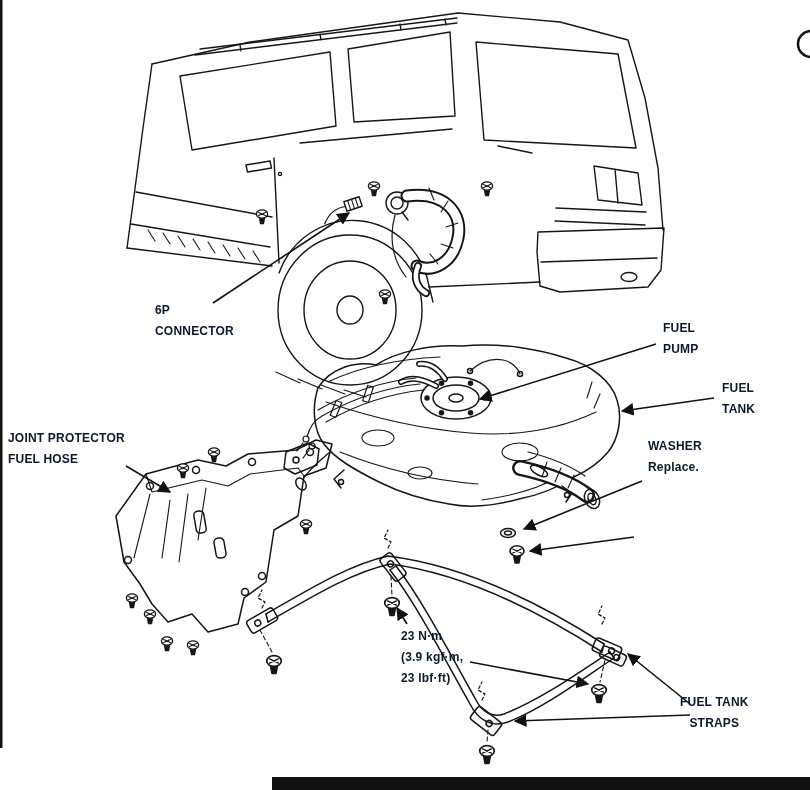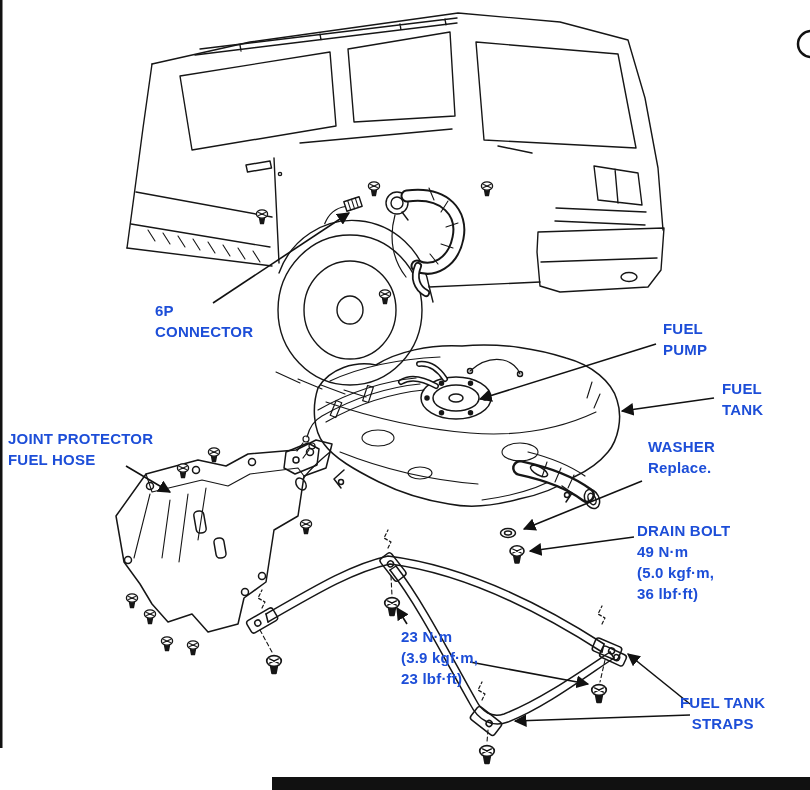--- a/index.html
+++ b/index.html
@@ -1,19 +1,19 @@
 <!DOCTYPE html>
 <html><head>
 <meta charset="utf-8">
 <style>
   html,body{margin:0;padding:0;background:#fff;}
   .page{position:relative;width:810px;height:790px;background:#ffffff;overflow:hidden;
         font-family:"Liberation Sans",sans-serif;}
   .art{position:absolute;left:0;top:0;}
-  .label{position:absolute;color:#1d4ed8;font-weight:bold;font-size:15px;line-height:21px;
+  .label{position:absolute;color:#0f172a;font-weight:bold;font-size:12px;line-height:21px;
          letter-spacing:.2px;white-space:nowrap;}
   .label .normal{font-weight:bold;}
   .center{text-align:center;}
 </style>
 </head>
 <body>
 
 <div class="page">
 
 <svg class="art" width="810" height="790" viewBox="0 0 810 790">
@@ -260,26 +260,20 @@
 <div class="label" style="left:8px;top:428px">
   <div>JOINT PROTECTOR</div>
   <div>FUEL HOSE</div>
 </div>
 
 <div class="label" style="left:648px;top:436px">
   <div>WASHER</div>
   <div class="normal">Replace.</div>
 </div>
 
-<div class="label" style="left:637px;top:520px">
-  <div>DRAIN BOLT</div>
-  <div>49 N·m</div>
-  <div>(5.0 kgf·m,</div>
-  <div>36 lbf·ft)</div>
-</div>
 
 <div class="label" style="left:401px;top:626px">
   <div>23 N·m</div>
   <div>(3.9 kgf·m,</div>
   <div>23 lbf·ft)</div>
 </div>
 
 <div class="label center" style="left:680px;top:692px">
   <div>FUEL TANK</div>
   <div>STRAPS</div>

